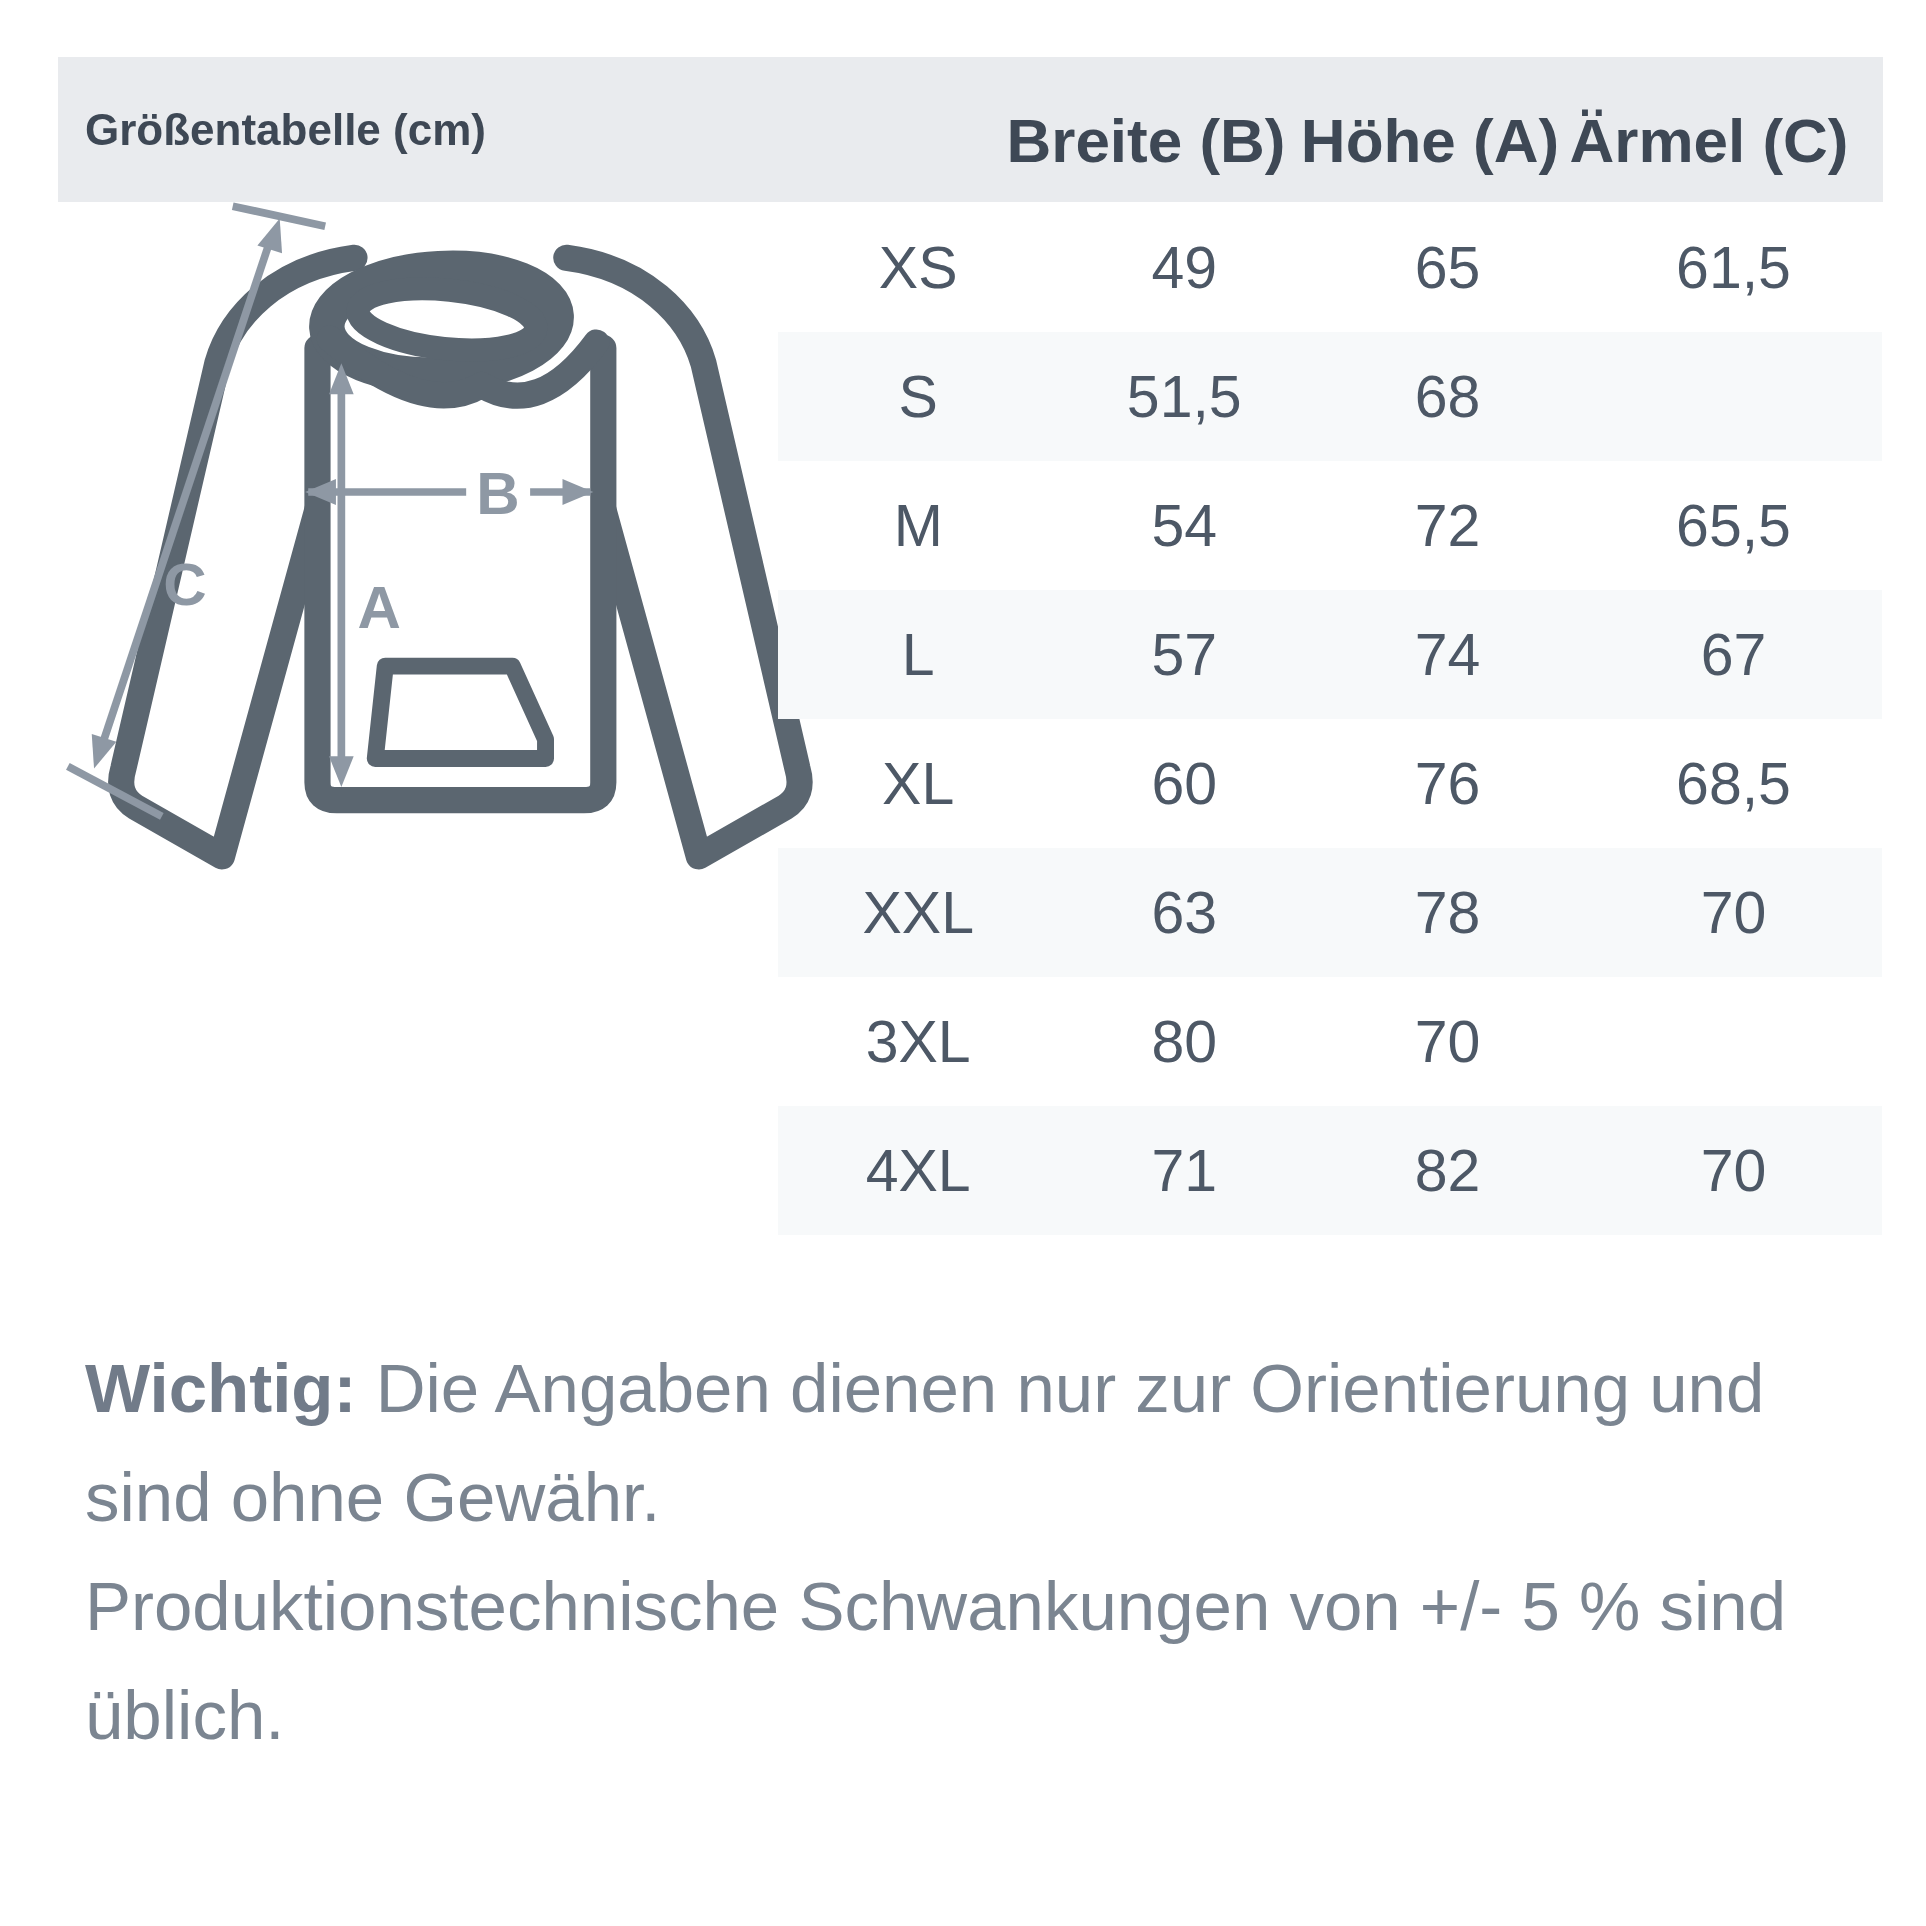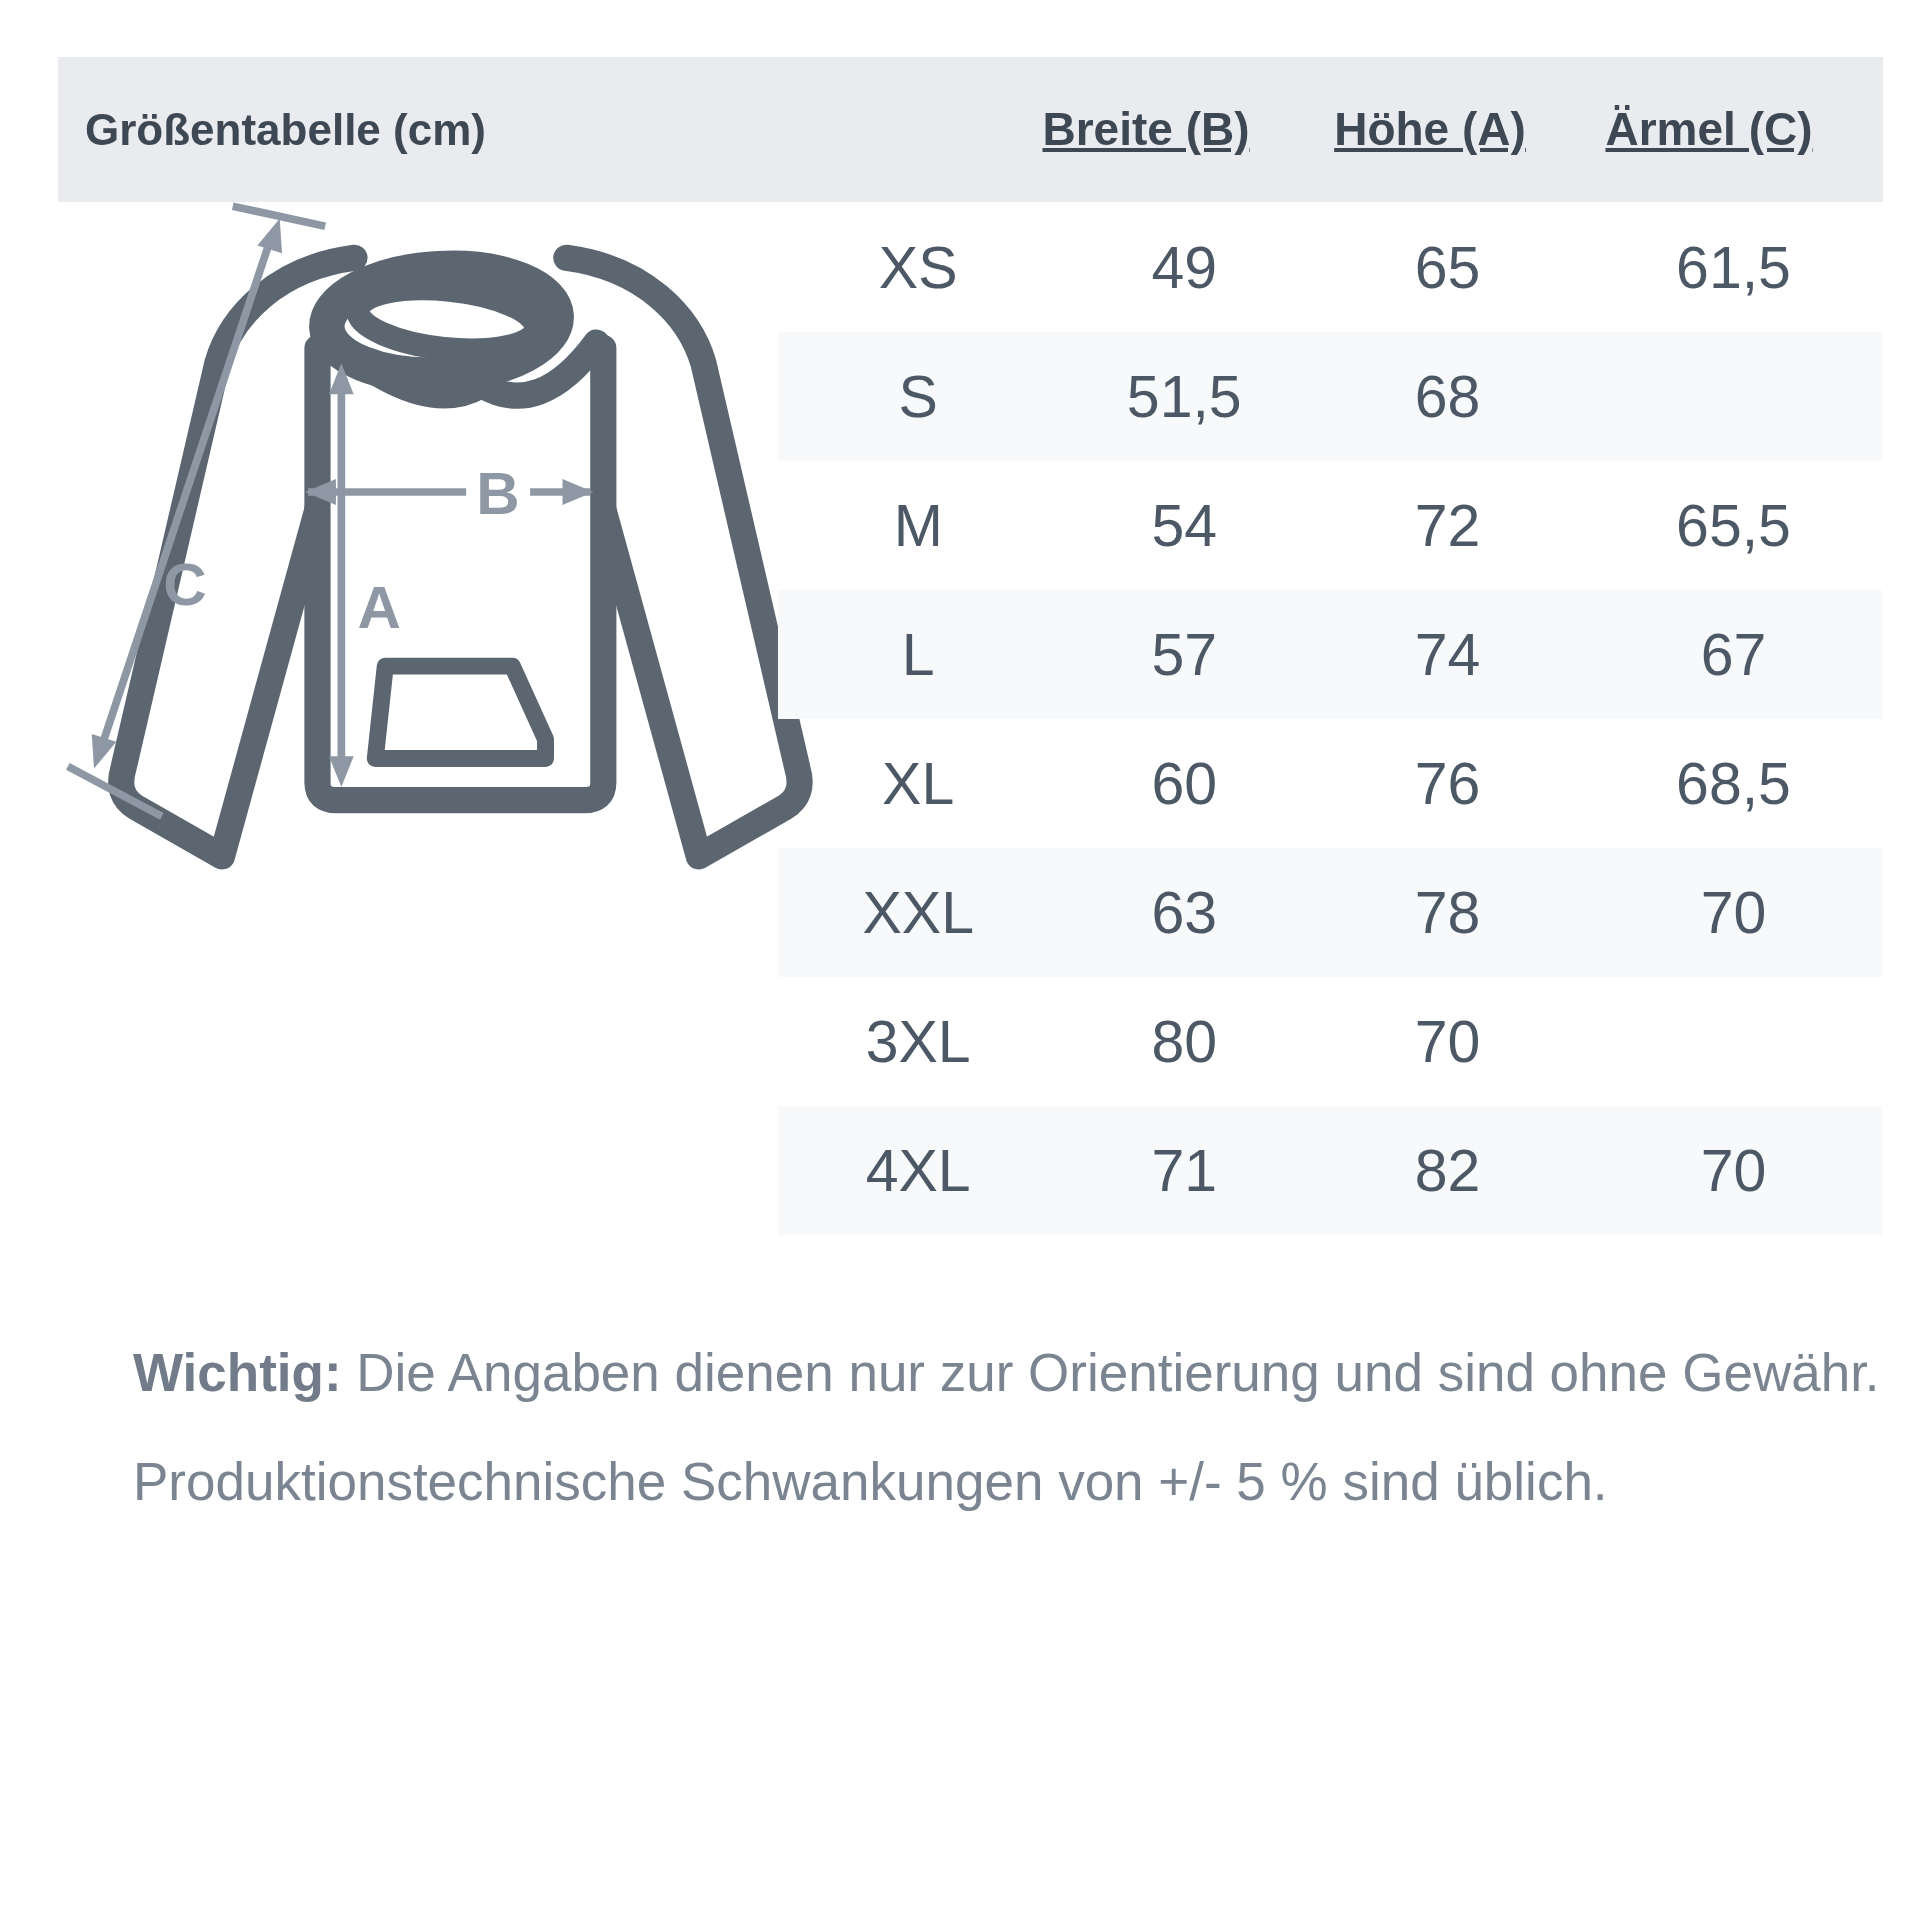--- a/index.html
+++ b/index.html
@@ -22,28 +22,27 @@
     position: absolute;
     left: 27px; top: 0;
     line-height: 145px;
     font-size: 44px;
     font-weight: bold;
     color: #3e4855;
     white-space: nowrap;
   }
   .col-header {
     position: absolute;
-    top: 0;
+    top: 11px;
     transform: translateX(-50%);
     line-height: 145px;
-    font-size: 46px;
+    font-size: 62px;
     font-weight: bold;
     color: #3e4855;
     white-space: nowrap;
-    text-decoration: underline;
   }
   .col-header.c1 { left: 1088px; }
   .col-header.c2 { left: 1372px; }
   .col-header.c3 { left: 1651px; }
   
   .size-table {
     position: absolute;
     left: 778px; top: 203px;
     width: 1104px;
   }
@@ -63,24 +62,23 @@
   .diagram {
     position: absolute;
     left: 46px; top: 200px;
     width: 771px; height: 678px;
   }
   
   .note {
     position: absolute;
     left: 85px; top: 1265px;
     width: 1788px;
-    font-size: 53px;
+    font-size: 69px;
     line-height: 109px;
     color: #7b8591;
-    margin-left: 48px;
   }
   .note b { font-weight: bold; color: #717b89; }
 </style>
 </head>
 <body>
 
 <div class="page">
 
   <div class="header-bar">
     <span class="header-title">Größentabelle (cm)</span>

